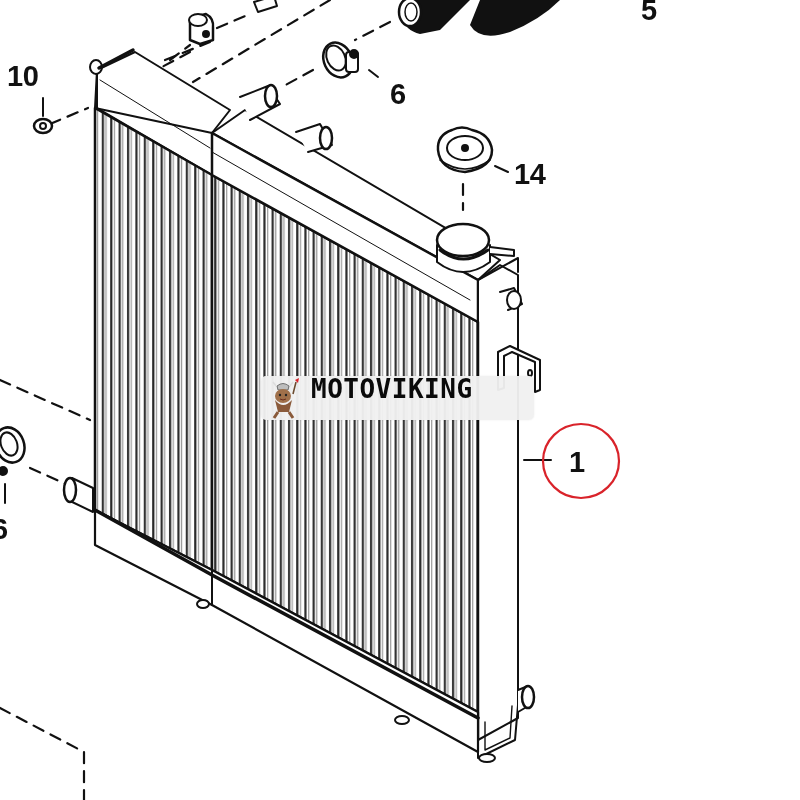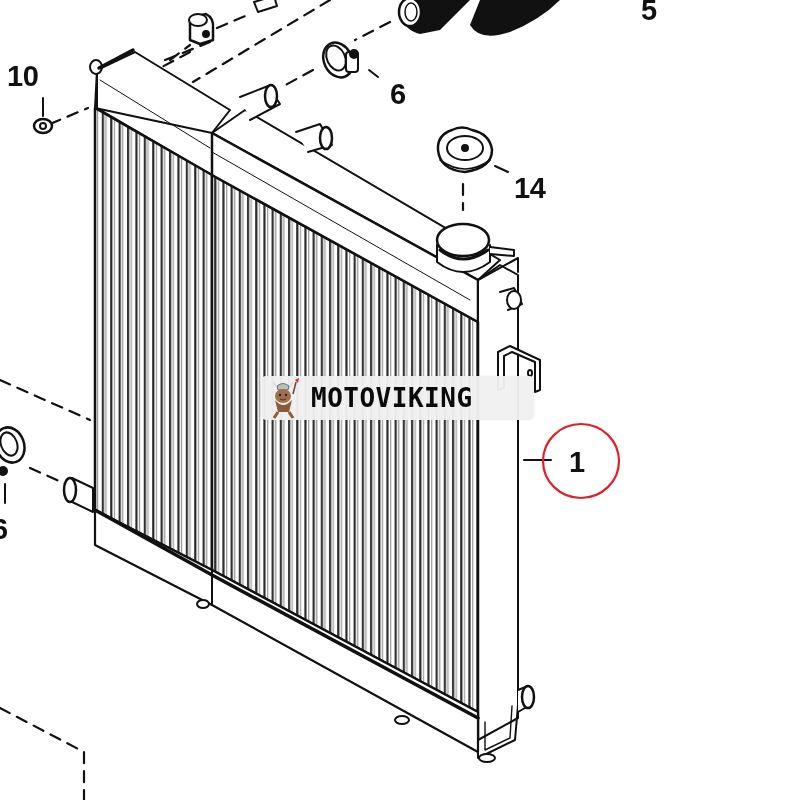--- a/index.html
+++ b/index.html
@@ -5,21 +5,21 @@
     html, body { margin: 0; padding: 0; background: #ffffff; }
     body { width: 800px; height: 800px; overflow: hidden; position: relative; font-family: "Liberation Sans", sans-serif; }
     #diagram { position: absolute; left: 0; top: 0; width: 800px; height: 800px; }
     .callout {
       position: absolute; font-family: "Liberation Sans", sans-serif; font-weight: bold;
       font-size: 29px; color: #111; line-height: 1; letter-spacing: -0.5px;
     }
     .watermark {
       position: absolute; left: 261px; top: 376px; width: 273px; height: 44px;
       background: rgba(240,240,240,0.96); border-radius: 5px;
-      display: flex; align-items: center; box-shadow: 0 0 2px rgba(0,0,0,0.08);
+      display: flex; box-shadow: 0 0 2px rgba(0,0,0,0.08);
     }
     .watermark .mascot { width: 44px; height: 44px; margin-left: 4px; flex: none; }
     .watermark .brand {
       font-family: "DejaVu Sans Mono", monospace; font-weight: bold; font-size: 26px;
       color: #0a0a0a; letter-spacing: 0.5px; margin-left: 2px; line-height: 1;
     }
   </style>
 </head>
 <body>
 
@@ -166,21 +166,21 @@
     <ellipse cx="410" cy="12" rx="11" ry="14" fill="#fff" stroke-width="2.5"></ellipse>
     <ellipse cx="411" cy="12" rx="6" ry="9" stroke-width="1.5"></ellipse>
 
     <ellipse cx="581" cy="461" rx="38" ry="37" stroke="#d9232a" stroke-width="2.2" fill="none"></ellipse>
   </g>
 </svg>
 
 <div class="callout" style="left:7px; top:62px;">10</div>
 <div class="callout" style="left:390px; top:80px;">6</div>
 <div class="callout" style="left:641px; top:-4px;">5</div>
-<div class="callout" style="left:514px; top:174px;">14</div>
+<div class="callout" style="left:514px; top:160px;">14</div>
 <div class="callout" style="left:-8px; top:515px;">6</div>
 <div class="callout" style="left:569px; top:448px;">1</div>
 
 <div class="watermark">
   <svg class="mascot" viewBox="0 0 44 44" xmlns="http://www.w3.org/2000/svg">
     <path d="M30 4 L34 2 L33 7 Z" fill="#d9232a"></path>
     <path d="M31 6 L28 18" stroke="#6b4a2e" stroke-width="1.5"></path>
     <path d="M12 10 Q18 5 24 10 L23 14 L13 14 Z" fill="#bdbdbd" stroke="#555" stroke-width="0.8"></path>
     <path d="M11 10 L8 6 M25 10 L28 6" stroke="#ddd" stroke-width="1.6"></path>
     <ellipse cx="18" cy="20" rx="8" ry="7" fill="#a0704a"></ellipse>

